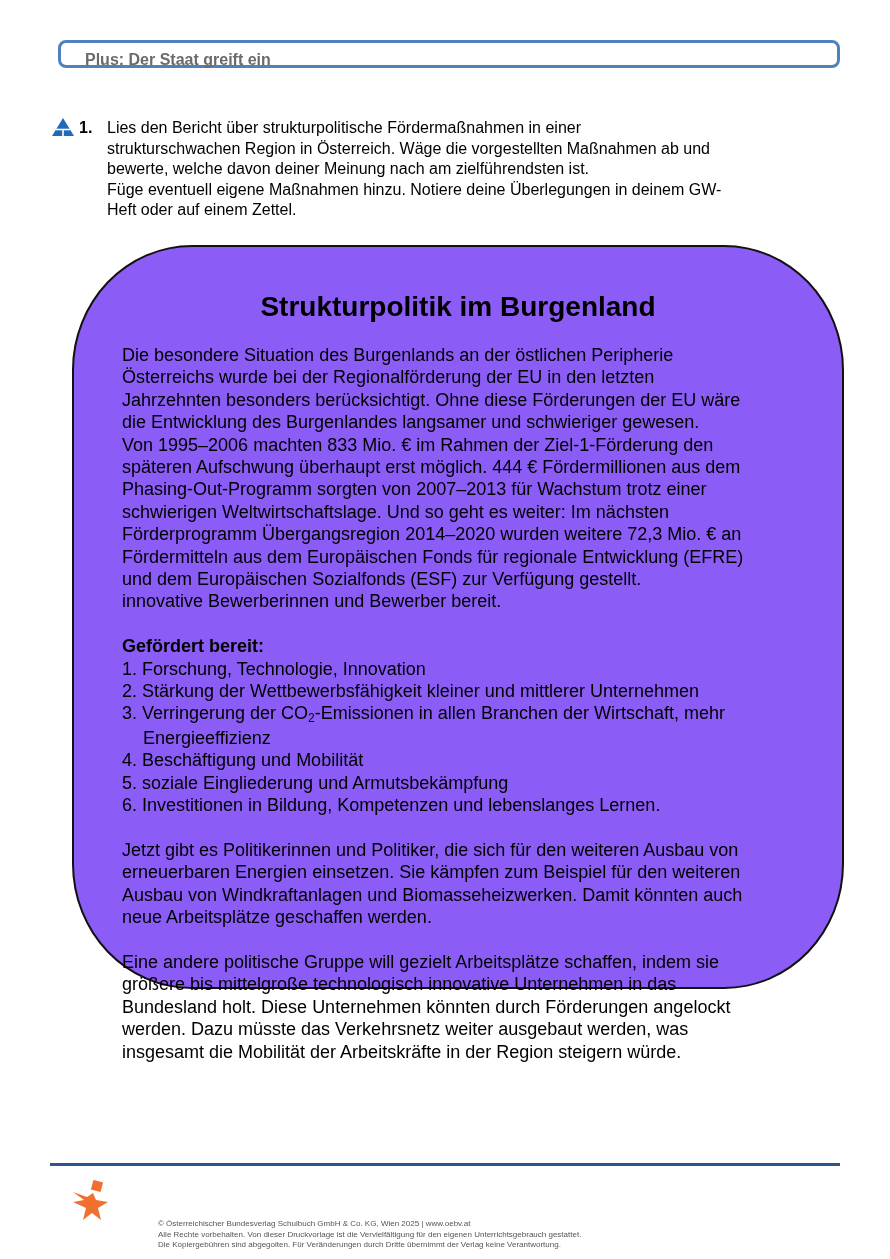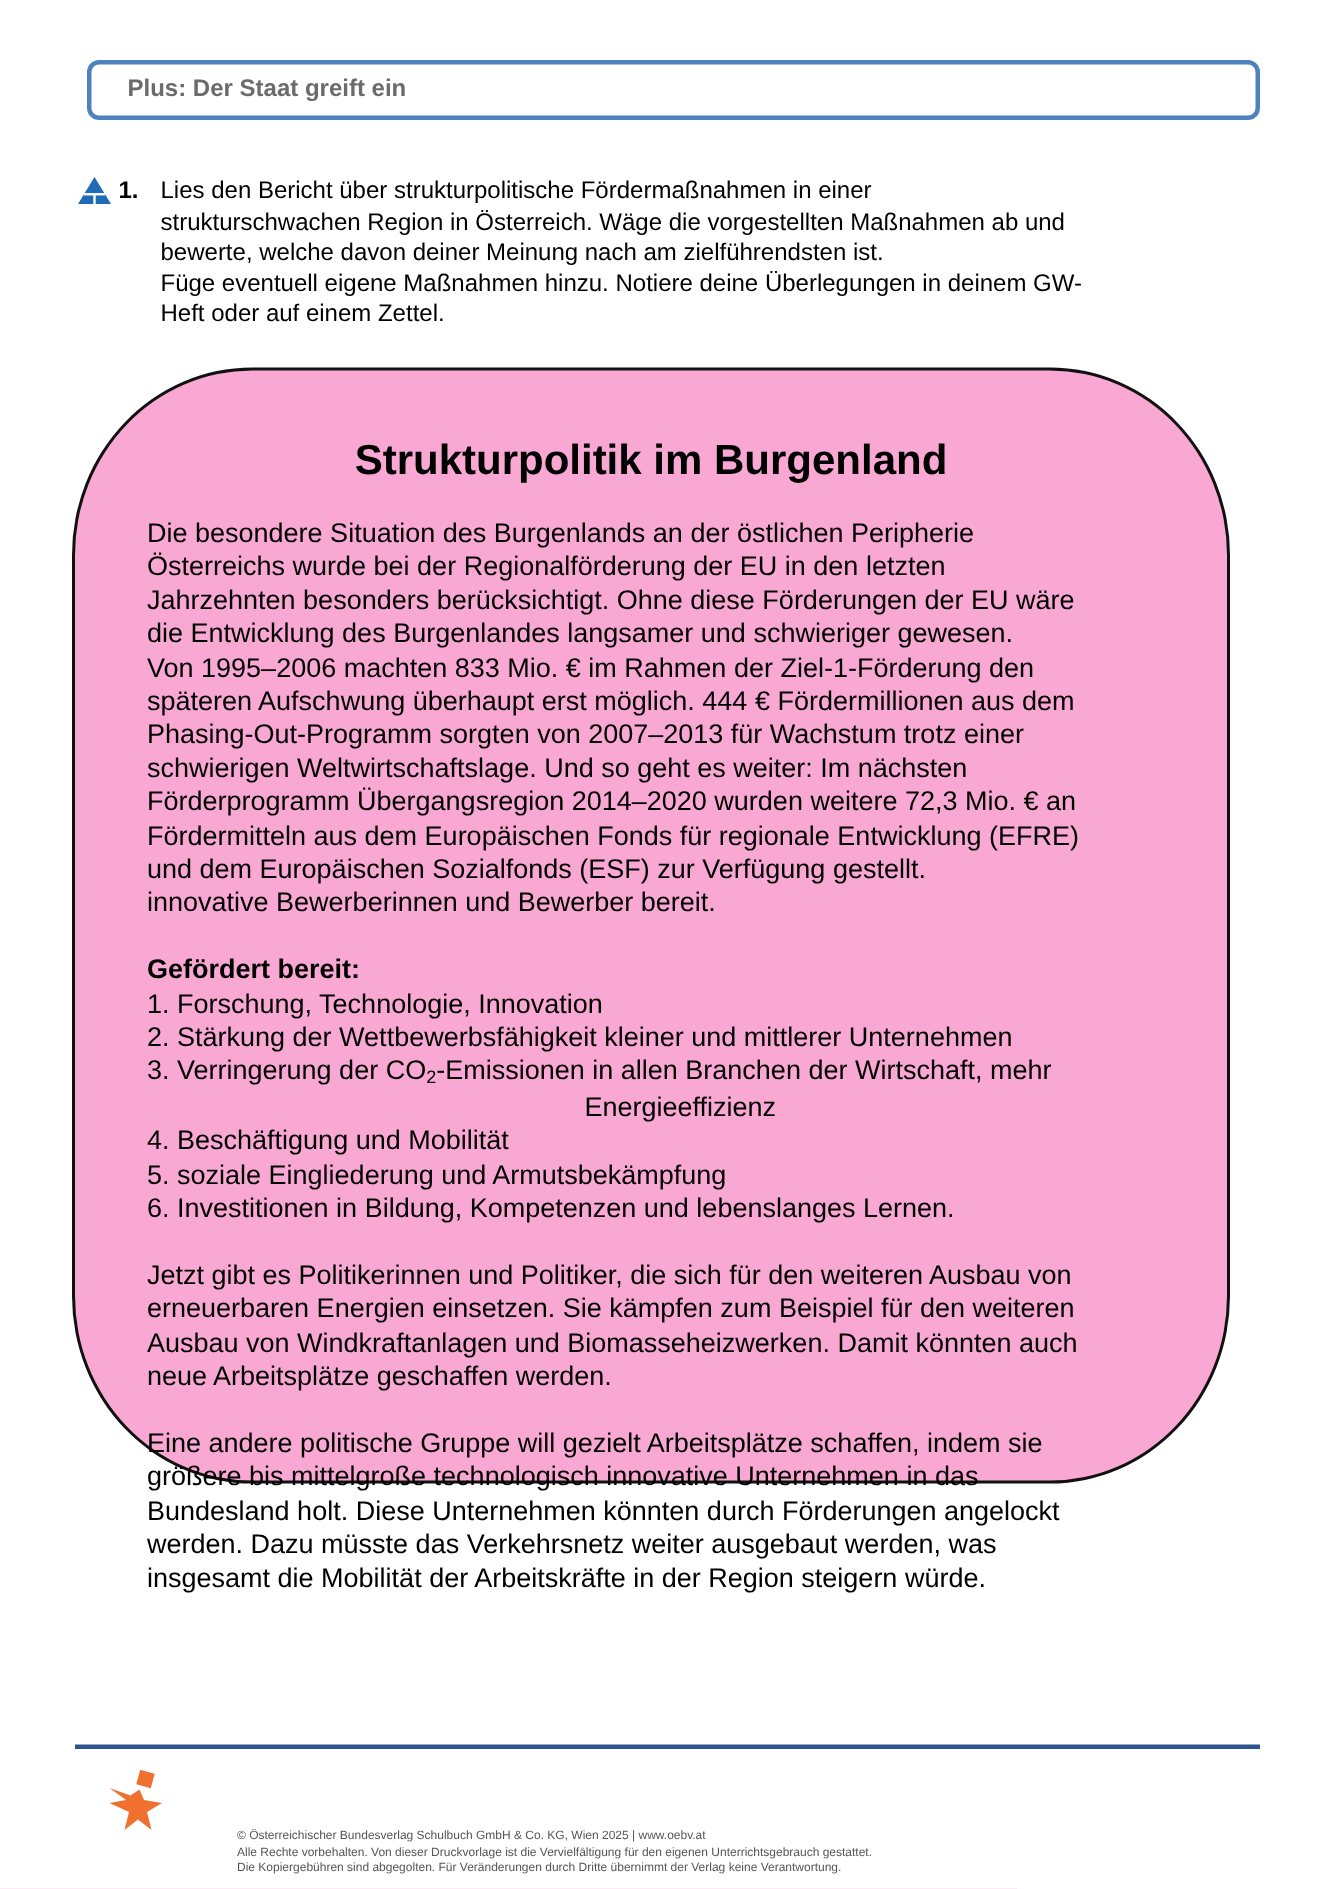--- a/index.html
+++ b/index.html
@@ -1,49 +1,49 @@
 <!DOCTYPE html>
 <html><head>
 <meta charset="utf-8">
 <style>
   html, body { margin: 0; padding: 0; background: #ffffff; }
   body { width: 890px; height: 1259px; position: relative; overflow: hidden; font-family: "Liberation Sans", sans-serif; color: #000; }
   .header-box {
-    position: absolute; left: 58px; top: 40px; width: 782px; height: 40px;
+    position: absolute; left: 58px; top: 40px; width: 782px; height: 28px;
     border: 3px solid #4f81bd; border-radius: 8px; box-sizing: border-box;
     background: #fff;
   }
   .header-title {
     position: absolute; left: 24px; top: 8px;
     font-size: 16px; font-weight: bold; color: #6b6b6b;
   }
   .task {
     position: absolute; left: 52px; top: 118px; width: 800px;
   }
   .task-icon { position: absolute; left: 0; top: 0; width: 22px; height: 18px; }
   .task-num { position: absolute; left: 27px; top: 0; font-size: 16px; font-weight: bold; line-height: 20.5px; }
   .task-text { position: absolute; left: 55px; top: 0; width: 740px; font-size: 16px; font-weight: normal; line-height: 20.5px; }
   .task-text div { white-space: nowrap; }
   .card {
-    position: absolute; left: 48px; top: 245px; width: 772px; height: 744px;
-    background: #f9a8d4; border: 2px solid #111; box-sizing: border-box;
+    position: absolute; left: 72px; top: 245px; width: 772px; height: 744px;
+    background: #8b5cf6; border: 2px solid #111; box-sizing: border-box;
     border-radius: 120px / 125px;
   }
   .card-title {
     position: absolute; left: 0; right: 0; top: 44px; text-align: center;
     font-size: 28px; font-weight: bold;
   }
   .card-body {
     position: absolute; left: 48px; top: 97px; width: 690px;
     font-size: 18px; line-height: 22.4px;
   }
   .card-body .line { white-space: nowrap; }
   .gap { height: 22.4px; }
   .bold { font-weight: bold; }
-  .indent { padding-left: 21px; text-align: center; }
+  .indent { padding-left: 21px; }
   sub { font-size: 12px; vertical-align: baseline; position: relative; top: 3px; }
   .footer-rule {
     position: absolute; left: 50px; top: 1163px; width: 790px; height: 3px; background: #2c5590;
   }
   .footer-logo { position: absolute; left: 70px; top: 1180px; width: 42px; height: 42px; }
   .footer-text {
     position: absolute; left: 158px; top: 1219px; font-size: 8px; line-height: 10.5px; color: #555;
   }
   .footer-text div { white-space: nowrap; }
 </style>

